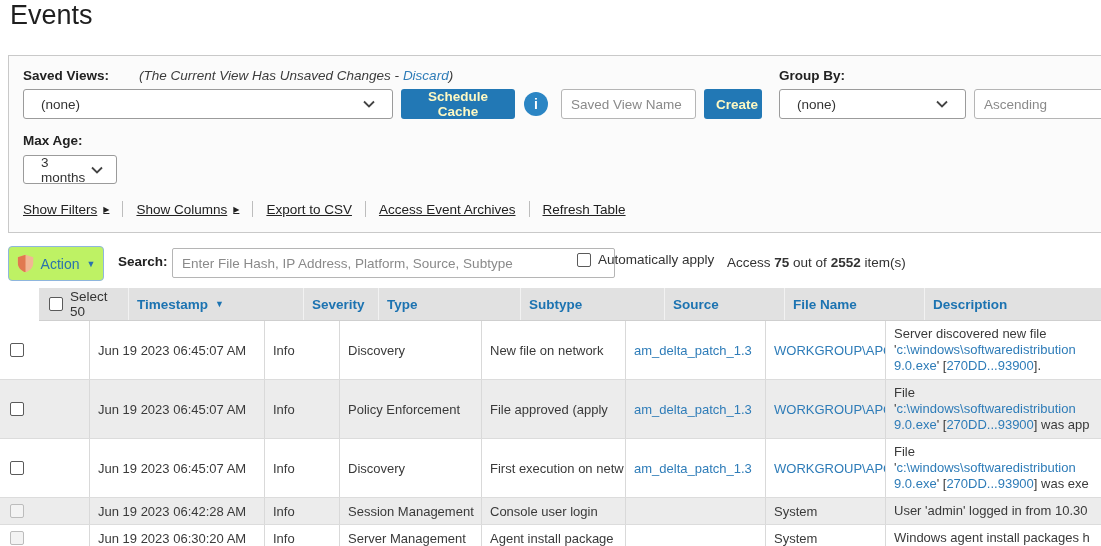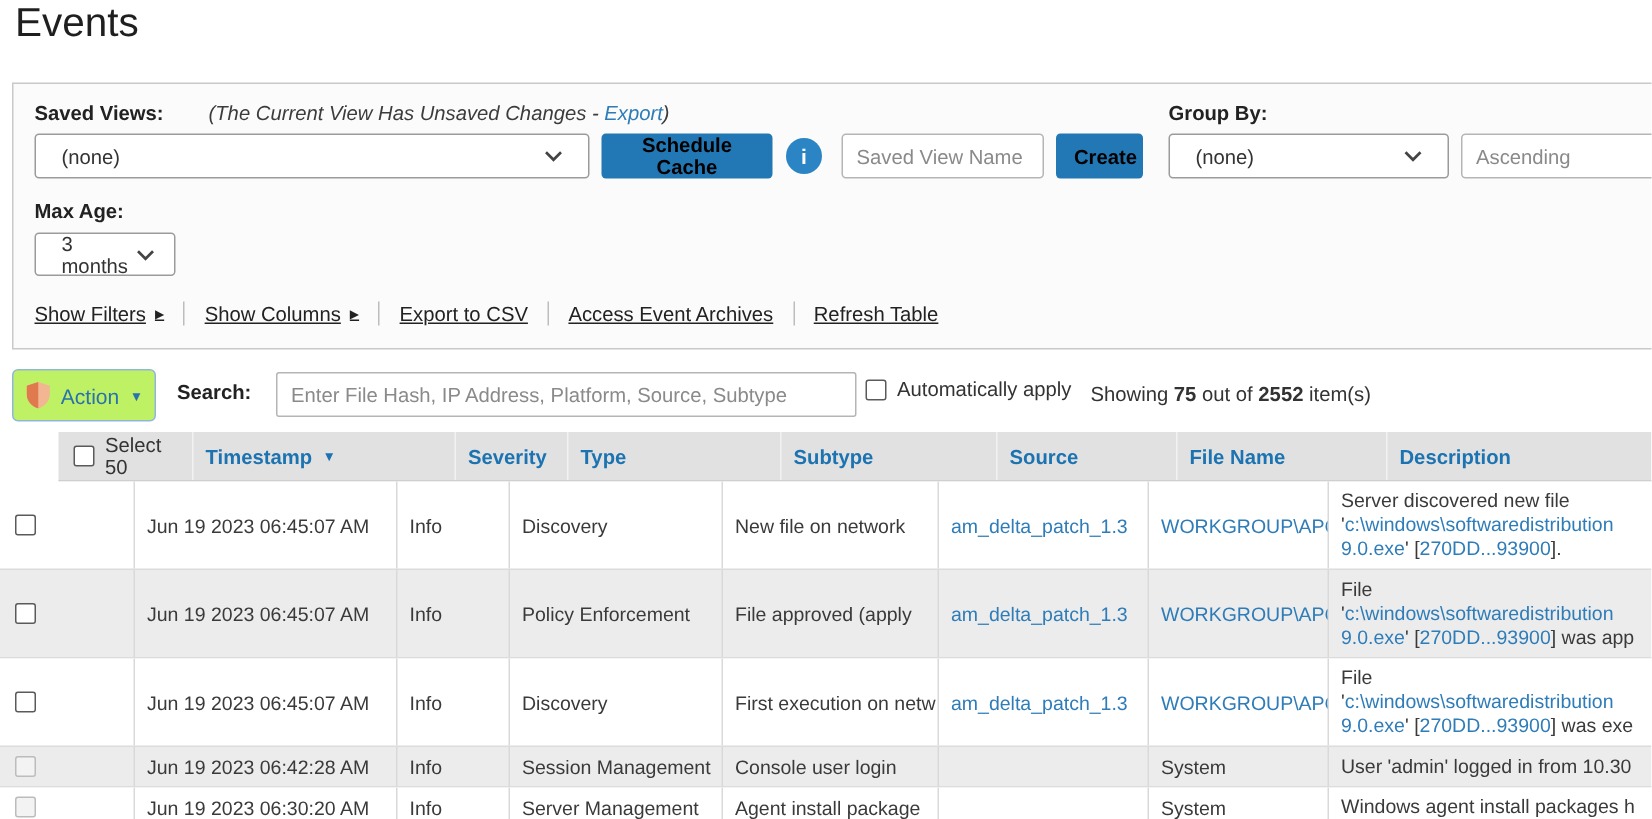--- a/index.html
+++ b/index.html
@@ -11,38 +11,38 @@
   .panel{left:8px;top:55px;width:1112px;height:176px;border:1px solid #c9c9c9;background:#fbfbfb;}
   .lbl{font-size:13.5px;font-weight:bold;color:#222;}
   .note{font-size:13.5px;font-style:italic;color:#3c3c3c;}
   .note .lnk-inline{color:#2e7cb8;cursor:pointer;}
   .selectbox{box-sizing:border-box;height:30px;border:1px solid #9b9b9b;border-radius:3px;background:#fff;
     display:flex;align-items:center;justify-content:space-between;padding:0 17px;font-size:13.5px;color:#333;cursor:pointer;}
   .chev{width:12px;height:8px;flex:none;margin-left:6px;}
   .txtinput{box-sizing:border-box;height:30px;border:1px solid #b5b5b5;border-radius:3px;background:#fff;
     padding:0 9px;font-size:13.5px;color:#333;outline:none;}
   .txtinput::placeholder{color:#8a8a8a;opacity:1;}
-  .btn-primary{box-sizing:border-box;height:30px;border:none;border-radius:3px;background:#2278b5;color:#000000;
+  .btn-primary{box-sizing:border-box;height:30px;border:none;border-radius:3px;background:#2278b5;color:#fef9c3;
     font-weight:bold;font-size:13.5px;font-family:"Liberation Sans",sans-serif;cursor:pointer;padding:0 12px;}
   .info-circle{width:24px;height:24px;border-radius:50%;background:#2b85c4;color:#fff;display:flex;
     align-items:center;justify-content:center;font-size:14px;font-weight:bold;cursor:pointer;}
   .ghostfield{box-sizing:border-box;height:30px;border:1px solid #b5b5b5;border-radius:3px;background:#fff;
     display:flex;align-items:center;padding:0 9px;font-size:13.5px;color:#8a8a8a;}
   
   .links-row{left:14px;top:145px;display:flex;align-items:center;}
   .tlink{color:#222;font-size:13.5px;text-decoration:underline;cursor:pointer;display:inline-flex;align-items:center;}
   .tlink .arr{font-size:8px;margin-left:6px;text-decoration:none;display:inline-block;color:#222;}
   .lsep{width:1px;height:16px;background:#bdbdbd;margin:0 13px;display:inline-block;}
   
   .action-btn{left:8px;top:246px;width:94px;height:33px;border:1px solid #8fb6dd;border-radius:4px;background:#bef264;
     display:flex;align-items:center;justify-content:center;gap:7px;cursor:pointer;}
   .action-btn .alabel{color:#2a72ad;font-size:14px;}
   .action-btn .acaret{color:#2a72ad;font-size:9px;}
   .search-lbl{left:118px;top:254px;font-size:13.5px;font-weight:bold;color:#222;}
-  .search-input{left:184px;top:248px;width:387px;border-radius:2px;}
+  .search-input{left:172px;top:248px;width:443px;border-radius:2px;}
   .autoapply{left:577px;top:252px;display:flex;align-items:center;gap:7px;font-size:13.5px;color:#333;}
   .showing{left:727px;top:255px;font-size:13.5px;color:#333;}
   .showing b{font-weight:bold;}
   .cb{appearance:none;-webkit-appearance:none;width:14px;height:14px;border:1.5px solid #5a5a5a;border-radius:2px;
     background:#fff;margin:0;cursor:pointer;flex:none;}
   .cb:disabled{border-color:#bcbcbc;background:#f3f3f3;cursor:default;}
   
   .tablewrap{left:0;top:288px;width:1101px;}
   .thead{display:flex;height:32px;background:#e1e1e1;border-bottom:1px solid #cfcfcf;font-size:13.5px;
     font-weight:bold;color:#1c73b1;margin-left:39px;}
@@ -68,21 +68,21 @@
   .dline{white-space:nowrap;overflow:hidden;line-height:16px;}
   a.lnk,span.lnk{color:#2e7cb8;text-decoration:none;cursor:pointer;}
 </style>
 </head>
 <body>
 
 <h1 class="abs page-title">Events</h1>
 
 <div class="abs panel">
   <span class="abs lbl" style="left:14px;top:12px;">Saved Views:</span>
-  <span class="abs note" style="left:130px;top:12px;"><span>(The Current View Has Unsaved Changes - </span><span class="lnk-inline">Export</span><span>)</span></span>
+  <span class="abs note" style="left:130px;top:12px;"><span>(The Current View Has Unsaved Changes - </span><span class="lnk-inline">Discard</span><span>)</span></span>
   <span class="abs lbl" style="left:770px;top:12px;">Group By:</span>
 
   <div class="abs selectbox" style="left:14px;top:33px;width:370px;">
     <span>(none)</span>
     <svg class="chev" viewBox="0 0 12 8">
         <path d="M1 1.5l5 5 5-5" fill="none" stroke="#444" stroke-width="1.8"></path>
       </svg>
   </div>
   <button class="abs btn-primary" style="left:392px;top:33px;width:114px;">Schedule Cache</button>
   <div class="abs info-circle" style="left:515px;top:36px;">
@@ -129,21 +129,21 @@
   <span class="alabel">Action</span>
   <span class="acaret">▼</span>
 </div>
 <span class="abs search-lbl">Search:</span>
 <input class="abs txtinput search-input" placeholder="Enter File Hash, IP Address, Platform, Source, Subtype" style="">
 <label class="abs autoapply">
   <input type="checkbox" class="cb" style="">
   <span>Automatically apply</span>
 </label>
 <span class="abs showing">
-  <span>Showing</span>
+  <span>Access</span>
   <b>75</b>
   <span>out of</span>
   <b>2552</b>
   <span>item(s)</span>
 </span>
 
 <div class="abs tablewrap">
   <div class="thead">
     <div class="th c0">
       <input type="checkbox" class="cb" style="">

